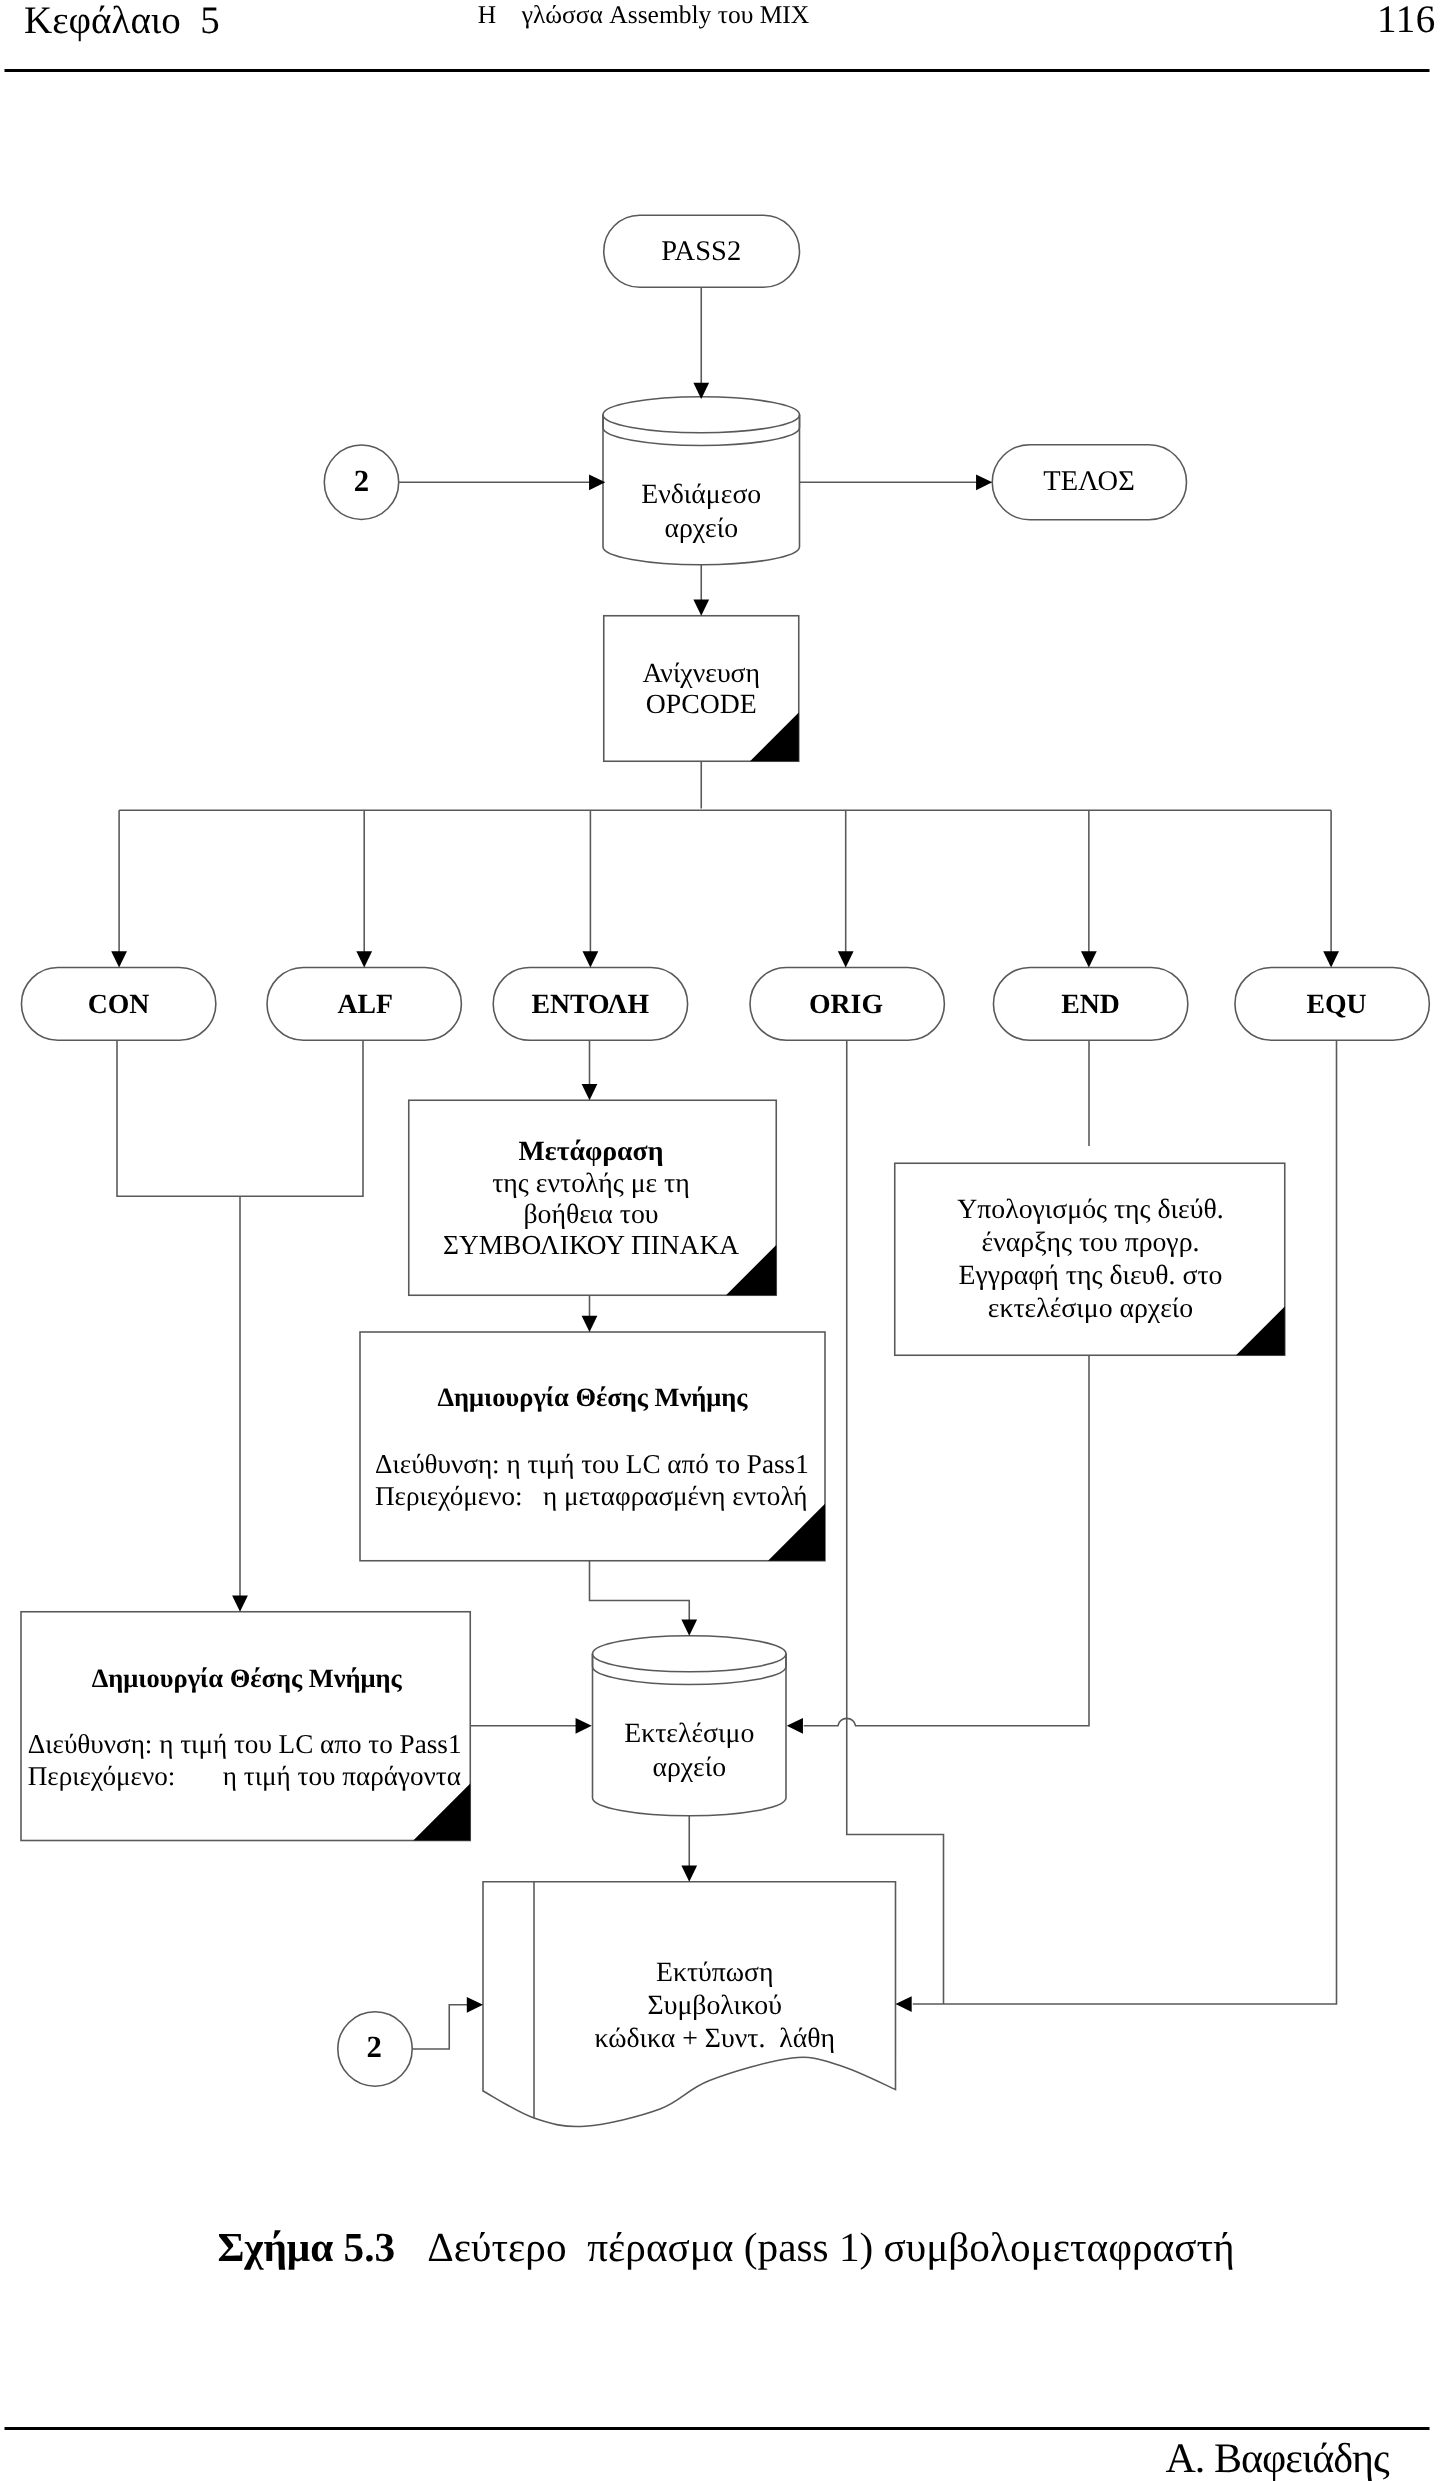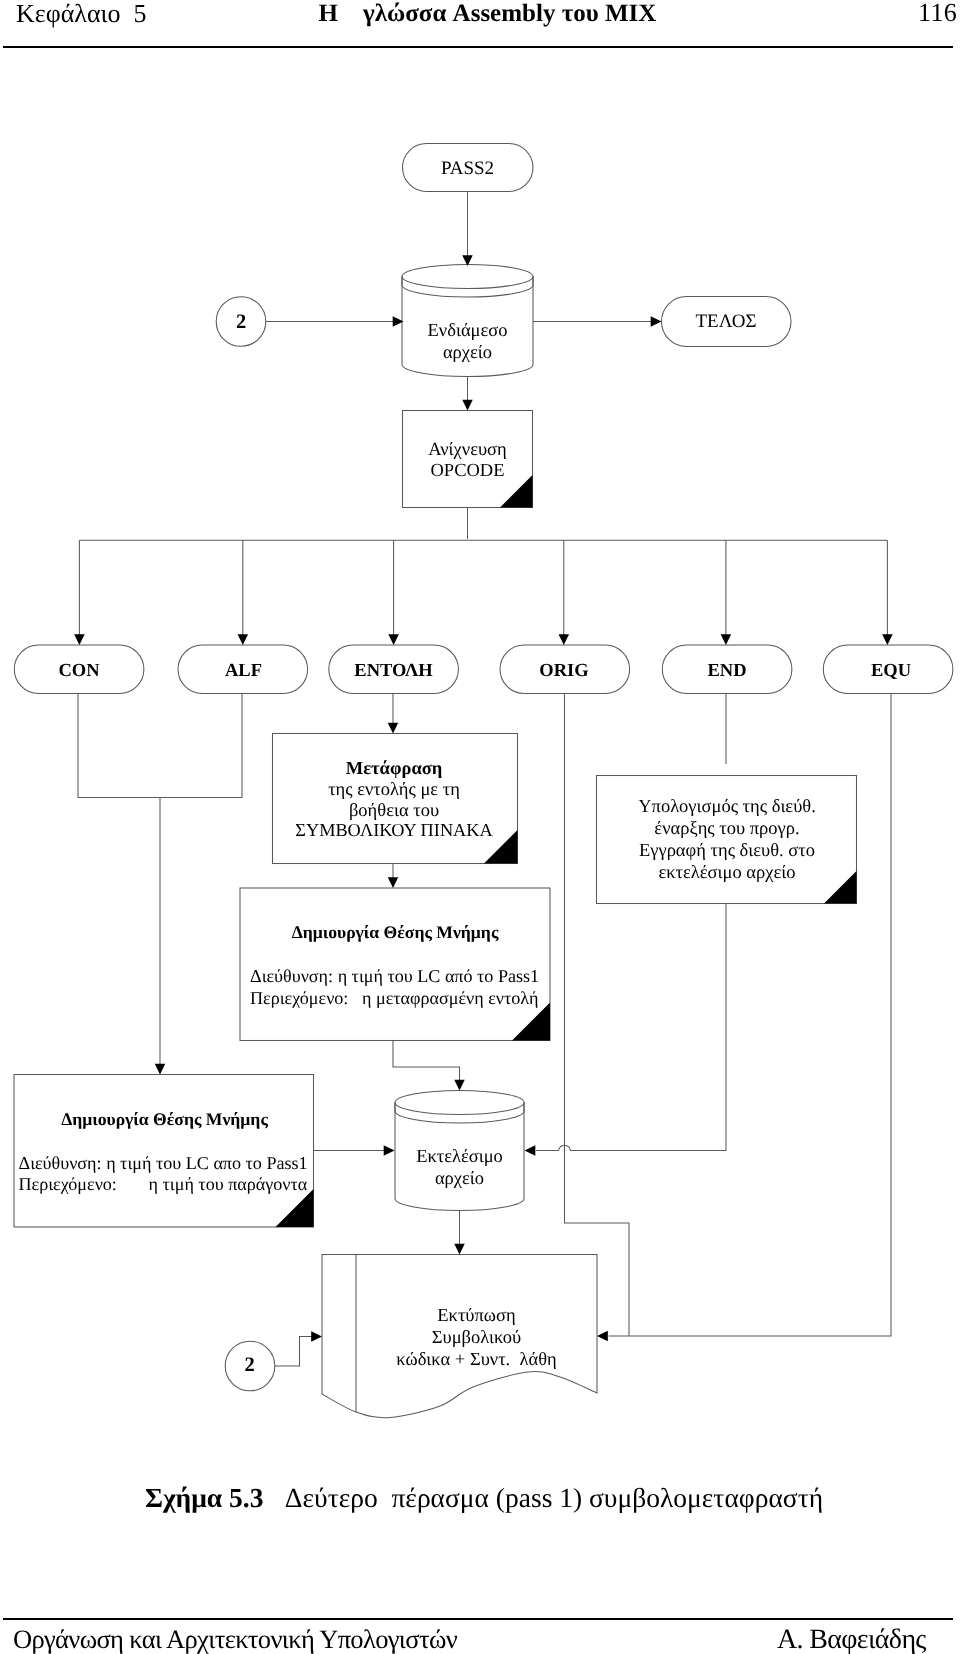--- a/index.html
+++ b/index.html
@@ -2,21 +2,21 @@
 <html><head>
 <meta charset="utf-8">
 <title>page</title>
 <style>
   html,body{margin:0;padding:0;background:#ffffff;}
   body{width:960px;height:1654px;position:relative;overflow:hidden;
        font-family:"Liberation Serif",serif;color:#000000;
        -webkit-font-smoothing:antialiased;text-rendering:geometricPrecision;}
   .page{position:absolute;left:0;top:0;width:960px;height:1654px;}
   .hdr-left{position:absolute;left:16px;top:-1px;font-size:26px;white-space:nowrap;}
-  .hdr-mid{position:absolute;left:318.5px;top:0px;font-size:25px;white-space:nowrap;font-weight:bold;}
+  .hdr-mid{position:absolute;left:318.5px;top:0px;font-size:17px;white-space:nowrap;}
   .hdr-right{position:absolute;left:918px;top:-2px;letter-spacing:0.4px;font-size:26px;white-space:nowrap;}
   .rule{position:absolute;background:#000000;}
   .ftr-left{position:absolute;left:13px;top:1624px;font-size:26.5px;letter-spacing:-0.65px;white-space:nowrap;}
   .ftr-right{position:absolute;left:777px;top:1624px;font-size:28px;letter-spacing:-0.65px;white-space:nowrap;}
   .caption{position:absolute;left:4px;width:960px;top:1482px;text-align:center;font-size:27.5px;}
   .caption b{font-weight:bold;margin-right:16px;font-family:Liberation Serif, serif;}
   svg.flow{position:absolute;left:0;top:0;width:960px;height:1500px;}
   svg.flow text{font-family:"Liberation Serif",serif;fill:#000000;}
 </style>
 </head>
@@ -152,16 +152,15 @@
       </g>
 
   </svg>
 
   <div class="caption">
     <b>Σχήμα 5.3</b>
     <span>Δεύτερο&nbsp; πέρασμα (pass 1) συμβολομεταφραστή</span>
   </div>
 
   <div class="rule" style="left:3px;top:1618px;width:950px;height:2px;"></div>
-  <div class="ftr-left">Οργάνωση και Αρχιτεκτονική Υπολογιστών</div>
   <div class="ftr-right">Α. Βαφειάδης</div>
 
 </div>
 
 </body></html>

